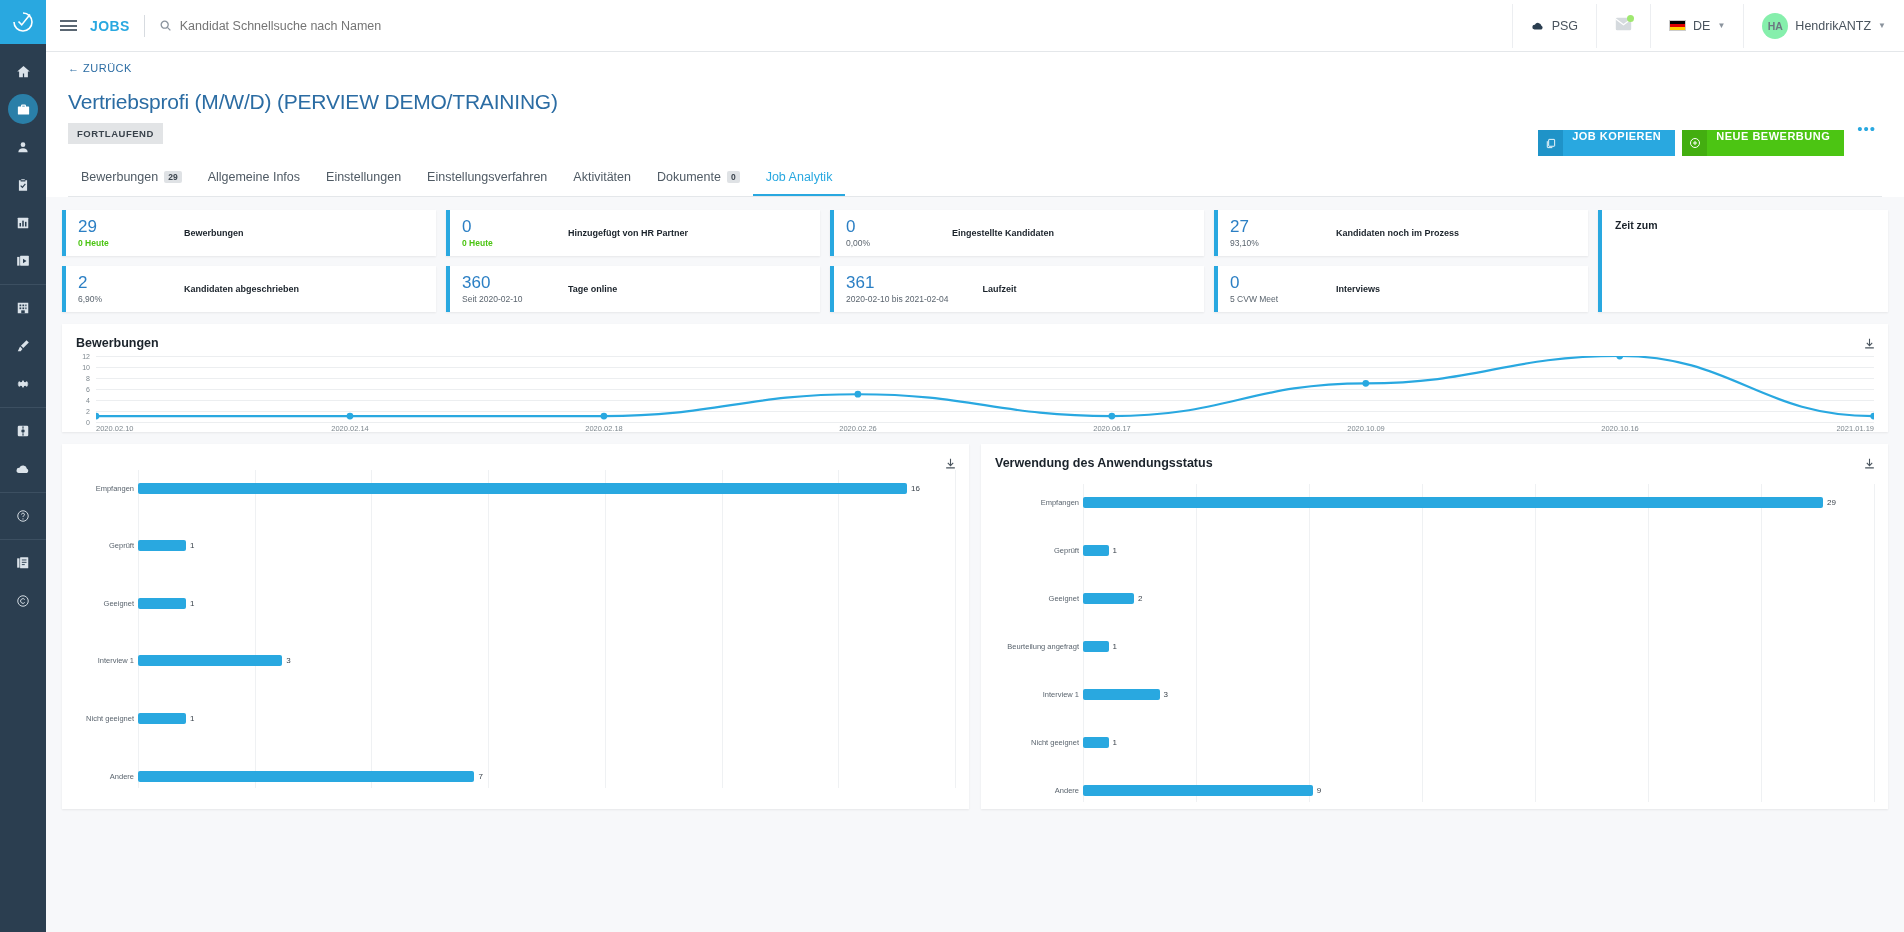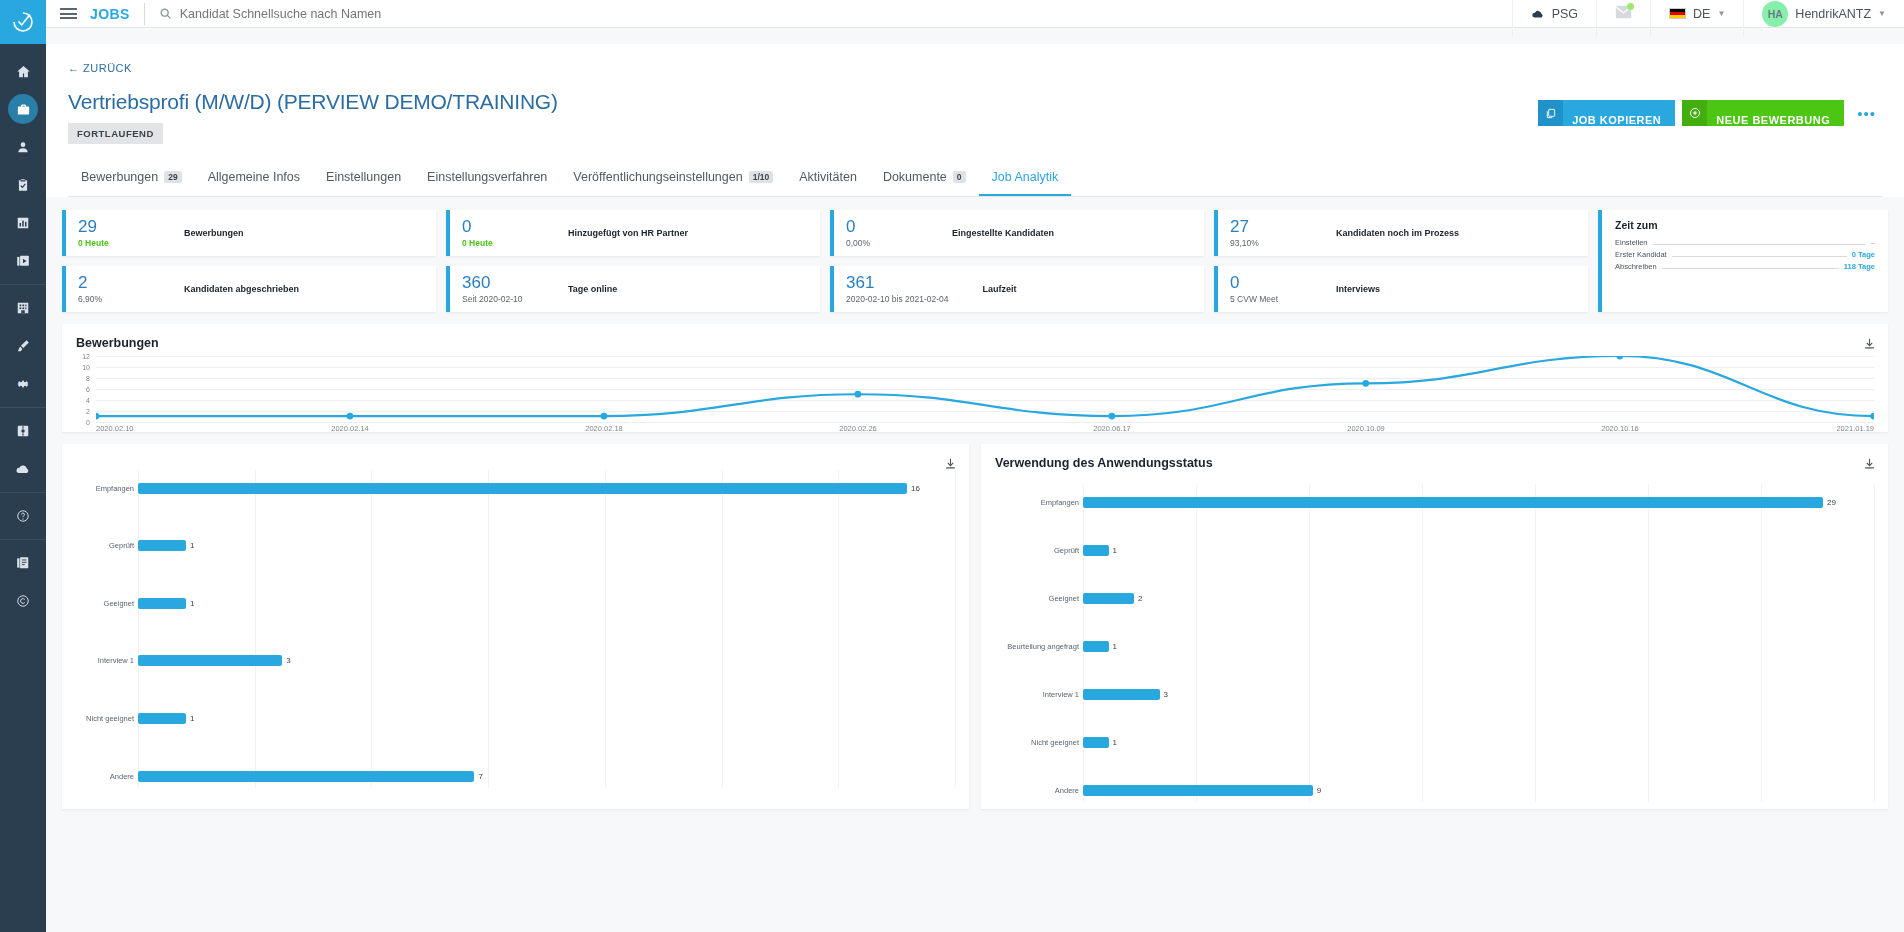--- a/index.html
+++ b/index.html
@@ -25,21 +25,21 @@
   }
   .rail-item.active .railbadge {
     width: 30px; height: 30px; border-radius: 50%; background: #2a7fa8;
     display: flex; align-items: center; justify-content: center;
   }
   .rail-sep { width: 46px; height: 1px; background: #3c4f61; margin: 4px 0; }
   .rail-item svg { display: block; }
 
   
   #topbar {
-    position: absolute; left: 46px; top: 0; right: 0; height: 28px;
+    position: absolute; left: 46px; top: 0; right: 0; height: 52px;
     background: #fff; border-bottom: 1px solid #e4e7ea;
     display: flex; align-items: center; z-index: 20;
   }
   #hamburger { width: 44px; display:flex; align-items:center; justify-content:center; }
   #hamburger span { display:block; width:17px; height:2px; background:#5a6672; margin:2.5px 0; }
   #jobs-label { color: #29a8e0; font-weight: bold; font-size: 14px; letter-spacing: .4px; }
   #vdiv { width:1px; height:22px; background:#d7dbe0; margin: 0 14px; }
   #search-wrap { display:flex; align-items:center; gap:8px; flex: 1; }
   #search-input {
     border: none; outline: none; font-size: 12.5px; color:#8a939d;
@@ -60,23 +60,24 @@
   #page { position:absolute; left:46px; top:44px; right:0; bottom:0; overflow:hidden; background:#f7f8fa; }
   #page-white { background:#fff; padding: 14px 22px 0 22px; }
   #back-link { color:#2b6ca3; font-size:11px; letter-spacing:.5px; display:inline-block; }
   #job-title { color:#2b6ca3; font-size:21px; font-weight: normal; margin-top: 14px; letter-spacing:-.2px;}
   #status-badge {
     display:inline-block; margin-top:9px; background:#e2e4e6; color:#3a434c;
     font-size:9.5px; font-weight:bold; letter-spacing:.5px; padding:5px 9px;
   }
   #actions { position:absolute; right: 22px; top: 56px; display:flex; align-items:center; gap:7px; }
   .act-btn {
-    height:26px; display:flex; align-items:flex-end; gap:9px; padding:0 14px 0 8px;
+    height:26px; display:flex; align-items:flex-start; gap:9px; padding:0 14px 0 8px;
     color:#fff; font-size:11px; font-weight:bold; letter-spacing:.5px; border:none; cursor:pointer;
     font-family:"Liberation Sans", sans-serif;
+    margin-top:30px;
   }
   #copy-btn { background:#29a8e0; }
   #copy-btn .ic { background:#1f93c8; width:25px; height:26px; margin-left:-8px; display:flex;align-items:center;justify-content:center;}
   #new-btn { background:#4cc513; }
   #new-btn .ic { background:#43ae10; width:25px; height:26px; margin-left:-8px; display:flex;align-items:center;justify-content:center;}
   #more-btn { color:#29a8e0; font-size:15px; letter-spacing:1px; padding:0 6px; background:none; border:none; cursor:pointer;}
 
   
   #tabs { display:flex; align-items:flex-end; gap:0; margin-top: 18px; border-bottom:1px solid #e4e7ea; }
   .tab {
@@ -338,24 +339,20 @@
         <div class="tab">
           <span>Allgemeine Infos</span>
         </div>
         <div class="tab">
           <span>Einstellungen</span>
         </div>
         <div class="tab">
           <span>Einstellungsverfahren</span>
         </div>
         <div class="tab">
-          <span>Veröffentlichungseinstellungen</span>
-          <span class="badge">1/10</span>
-        </div>
-        <div class="tab">
           <span>Aktivitäten</span>
         </div>
         <div class="tab">
           <span>Dokumente</span>
           <span class="badge">0</span>
         </div>
         <div class="tab active">
           <span>Job Analytik</span>
         </div>
       </div>
@@ -415,37 +412,20 @@
         <div class="kpi-card">
           <div class="kpi-left-col">
             <div class="kpi-num">0</div>
             <div class="kpi-sub grey">5 CVW Meet</div>
           </div>
           <div class="kpi-label">Interviews</div>
         </div>
       </div>
     <div id="time-card">
       <h4>Zeit zum</h4>
-      <div id="time-rows">
-          <div class="time-row">
-            <span>Einstellen</span>
-            <span class="dots"></span>
-            <span class="val dash">–</span>
-          </div>
-          <div class="time-row">
-            <span>Erster Kandidat</span>
-            <span class="dots"></span>
-            <span class="val">0 Tage</span>
-          </div>
-          <div class="time-row">
-            <span>Abschreiben</span>
-            <span class="dots"></span>
-            <span class="val">118 Tage</span>
-          </div>
-        </div>
     </div>
   </div>
 
   <div id="line-panel" class="panel">
     <div class="panel-title">Bewerbungen</div>
     <span class="dl-icon">
       <svg width="13" height="13" viewBox="0 0 24 24" fill="none" stroke="#4a545e" stroke-width="2">
           <path d="M12 3v12M7 11l5 5 5-5M4 20h16"></path>
         </svg>
     </span>

